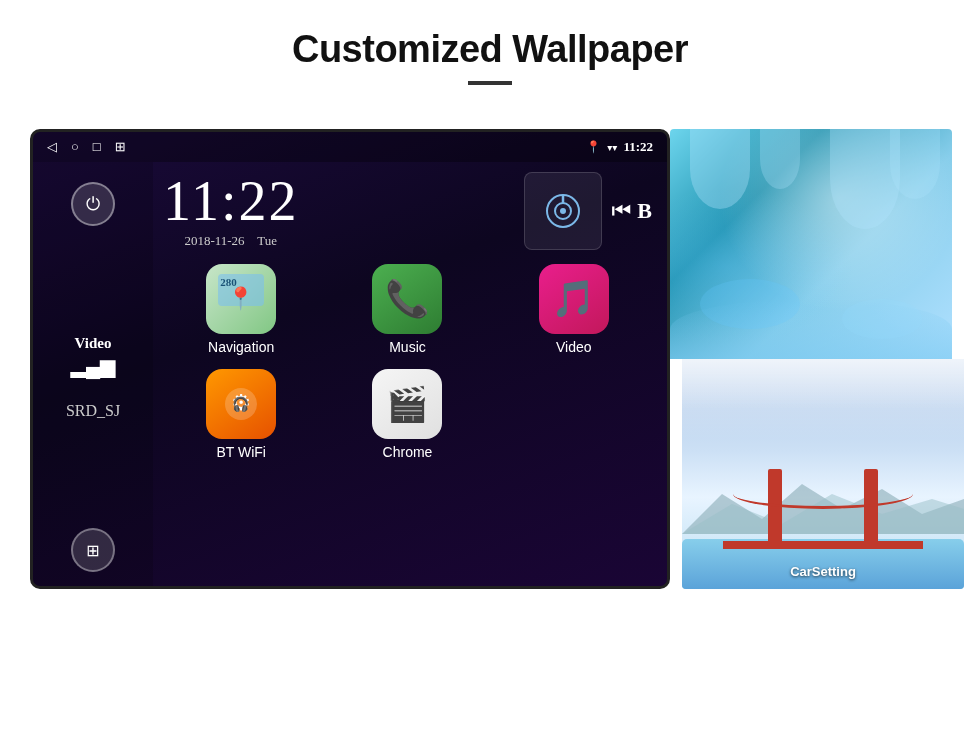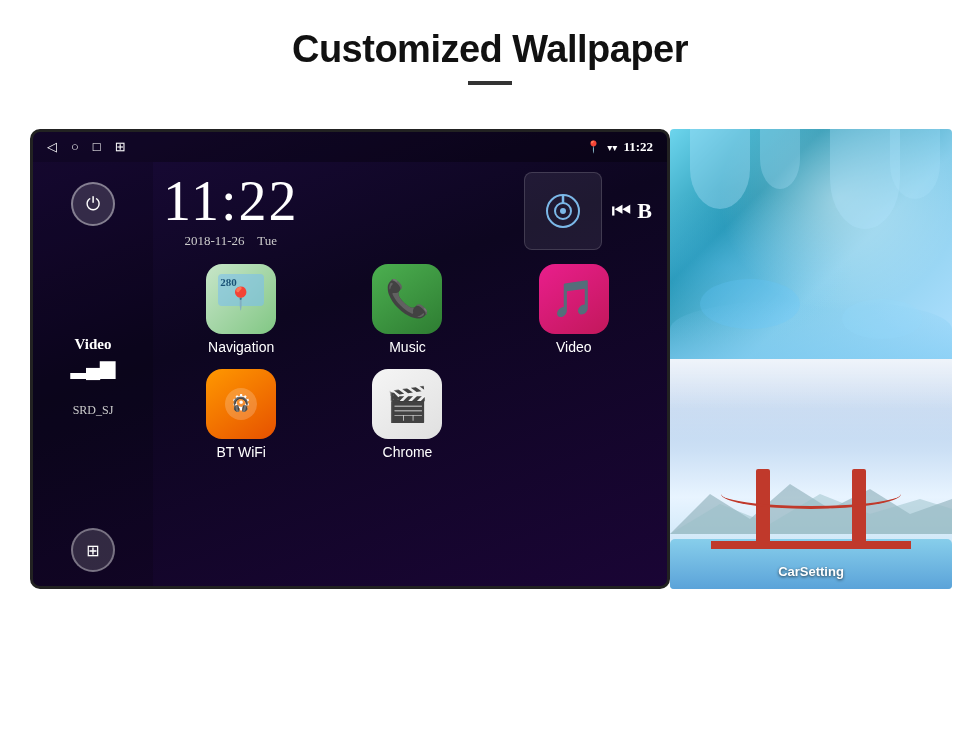--- a/index.html
+++ b/index.html
@@ -144,21 +144,21 @@
       display: block;
     }
 
     .wifi-bars {
       font-size: 20px;
       display: block;
       margin: 2px 0;
     }
 
     .wifi-ssid {
-      font-size: 12px;
+      font-size: 16px;
       color: #ccc;
       display: block;
       margin-top: 24px;
     }
 
     .apps-grid-btn {
       width: 44px;
       height: 44px;
       border-radius: 50%;
       background: rgba(255,255,255,0.15);
@@ -353,20 +353,21 @@
       height: 230px;
       overflow: hidden;
       border-radius: 4px 4px 0 0;
     }
 
     .wallpaper-bottom {
       width: 282px;
       height: 230px;
       overflow: hidden;
       border-radius: 0 0 4px 4px;
+      margin-left: 12px;
     }
 
     
     .ice-cave {
       width: 100%;
       height: 100%;
       background: linear-gradient(135deg, #6dd5ed 0%, #2193b0 30%, #87ceeb 60%, #b0e0ff 100%);
       position: relative;
     }
     .ice-cave::before {

